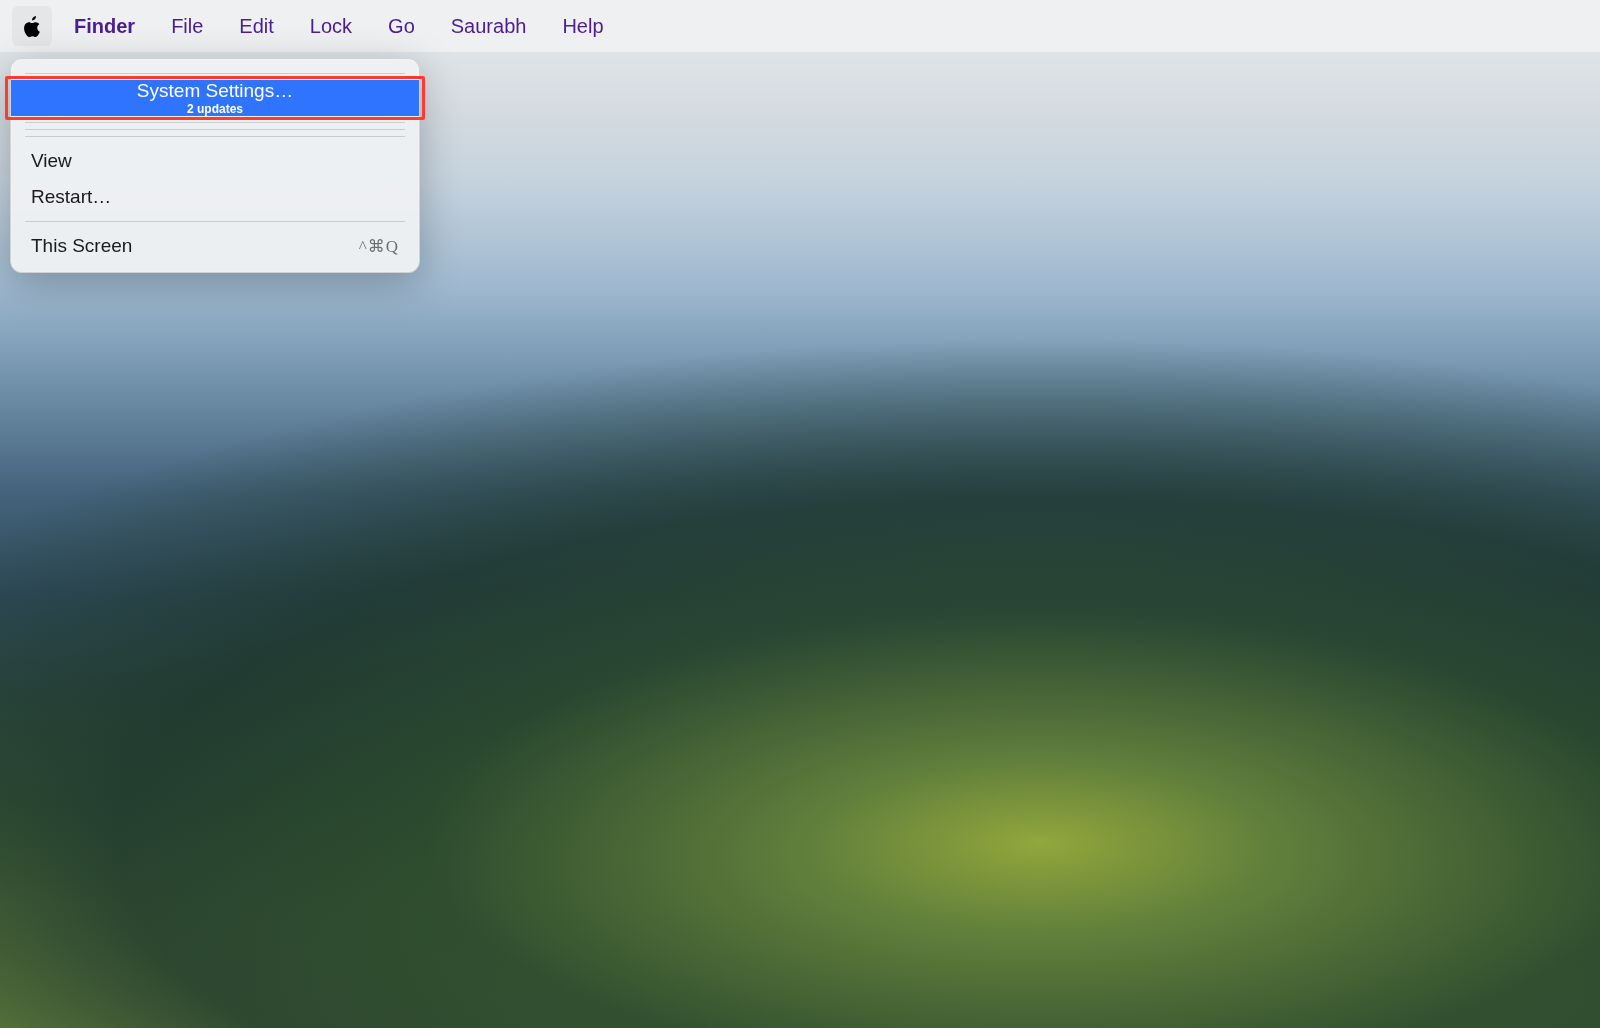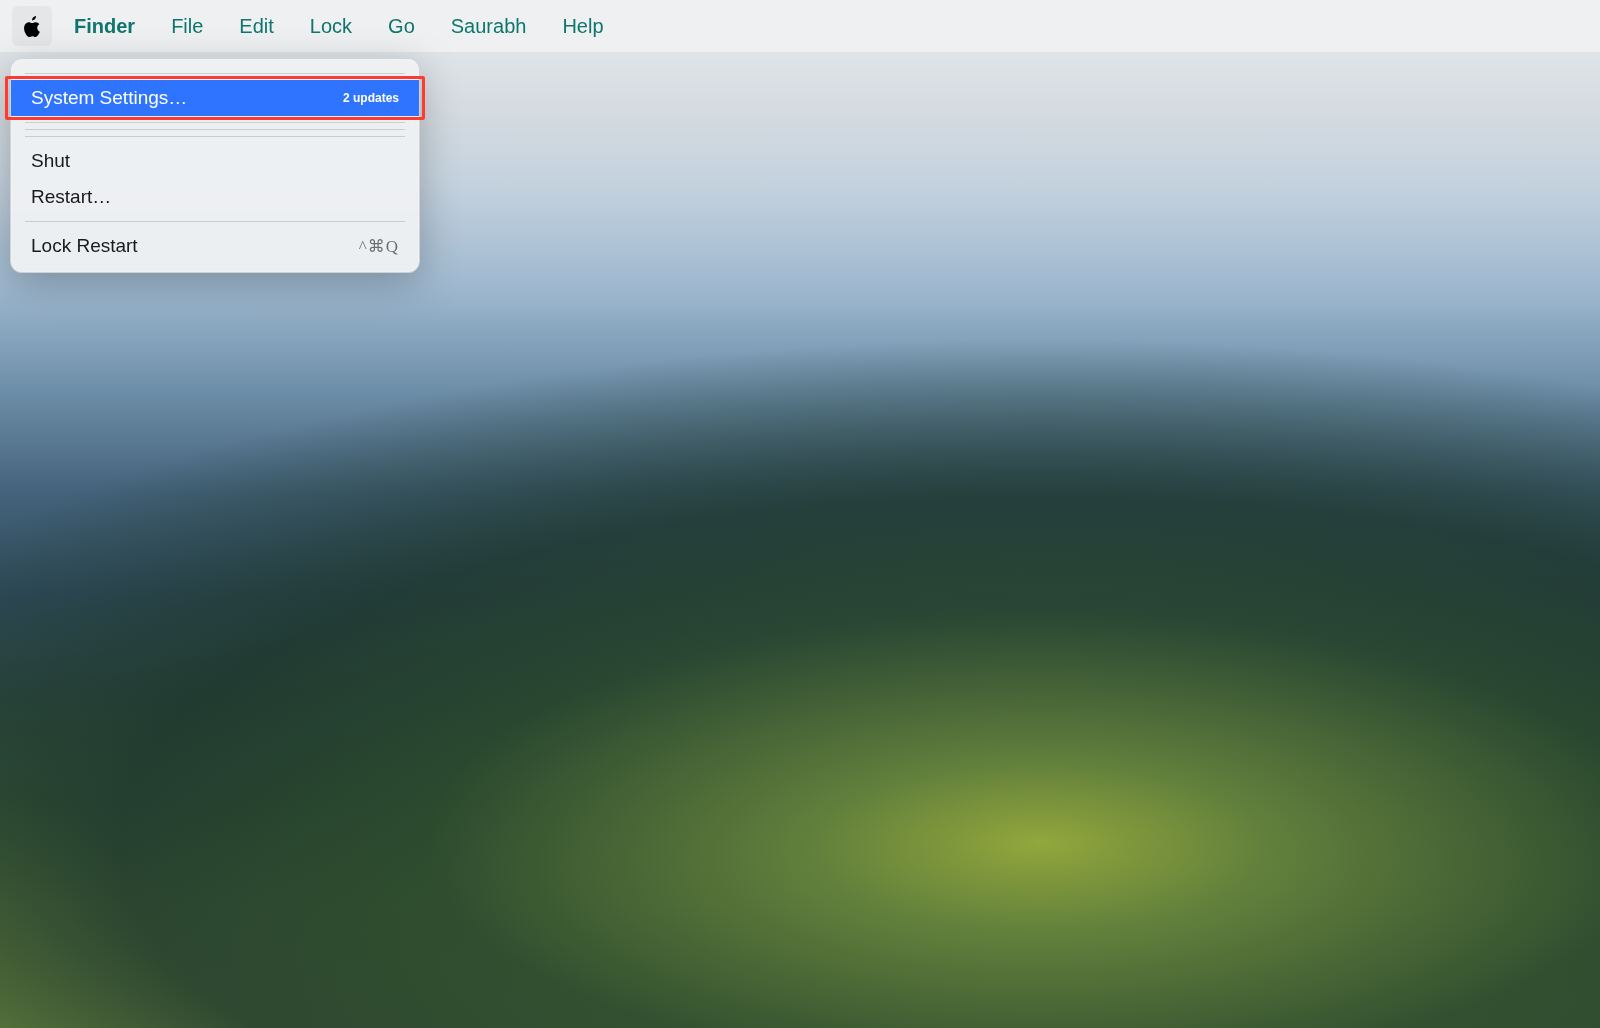--- a/index.html
+++ b/index.html
@@ -33,21 +33,21 @@
     .menubar {
       position: absolute;
       top: 0; left: 0; right: 0;
       height: 52px;
       background: #eef0f1;
       display: flex;
       align-items: center;
       padding: 0 12px;
       gap: 8px;
       font-size: 20px;
-      color: #0f766e;
+      color: #4c1d95;
       z-index: 10;
     }
     .apple-btn {
       width: 40px; height: 40px;
       display: flex; align-items: center; justify-content: center;
       border-radius: 6px;
       background: rgba(0,0,0,0.04);
     }
     .apple-logo { width: 22px; height: 24px; fill: #000; }
     .menu-item {
@@ -79,20 +79,21 @@
       height: 36px;
       padding: 0 20px;
       cursor: default;
     }
     .dd-item .label { white-space: nowrap; }
     .dd-item .right { color: rgba(0,0,0,0.55); font-size: 17px; display: flex; align-items: center; gap: 2px; }
     .dd-item.selected {
       background: #2f74ff;
       color: #fff;
       position: relative;
+      flex-direction: column;
     }
     .dd-item.selected .right { color: #fff; font-weight: 600; font-size: 12px; }
     .divider {
       height: 1px;
       background: rgba(0,0,0,0.15);
       margin: 6px 14px;
     }
     .highlight-box {
       position: absolute;
       border: 3px solid #ff3b30;
@@ -137,24 +138,24 @@
     <div class="highlight-box" style="top:-4px;left:-6px;right:-6px;bottom:-4px;"></div>
   </div>
 
   <div class="divider"></div>
 
   <div class="divider"></div>
 
   <div class="divider"></div>
 
   <div class="dd-item">
-    <span class="label">Shut</span>
+    <span class="label">View</span>
   </div>
   <div class="dd-item">
     <span class="label">Restart…</span>
   </div>
   <div class="divider"></div>
 
   <div class="dd-item">
-    <span class="label">Lock Restart</span>
+    <span class="label">This Screen</span>
     <span class="right shortcut-glyph">^⌘Q</span>
   </div>
 </div>
 
 </body></html>

